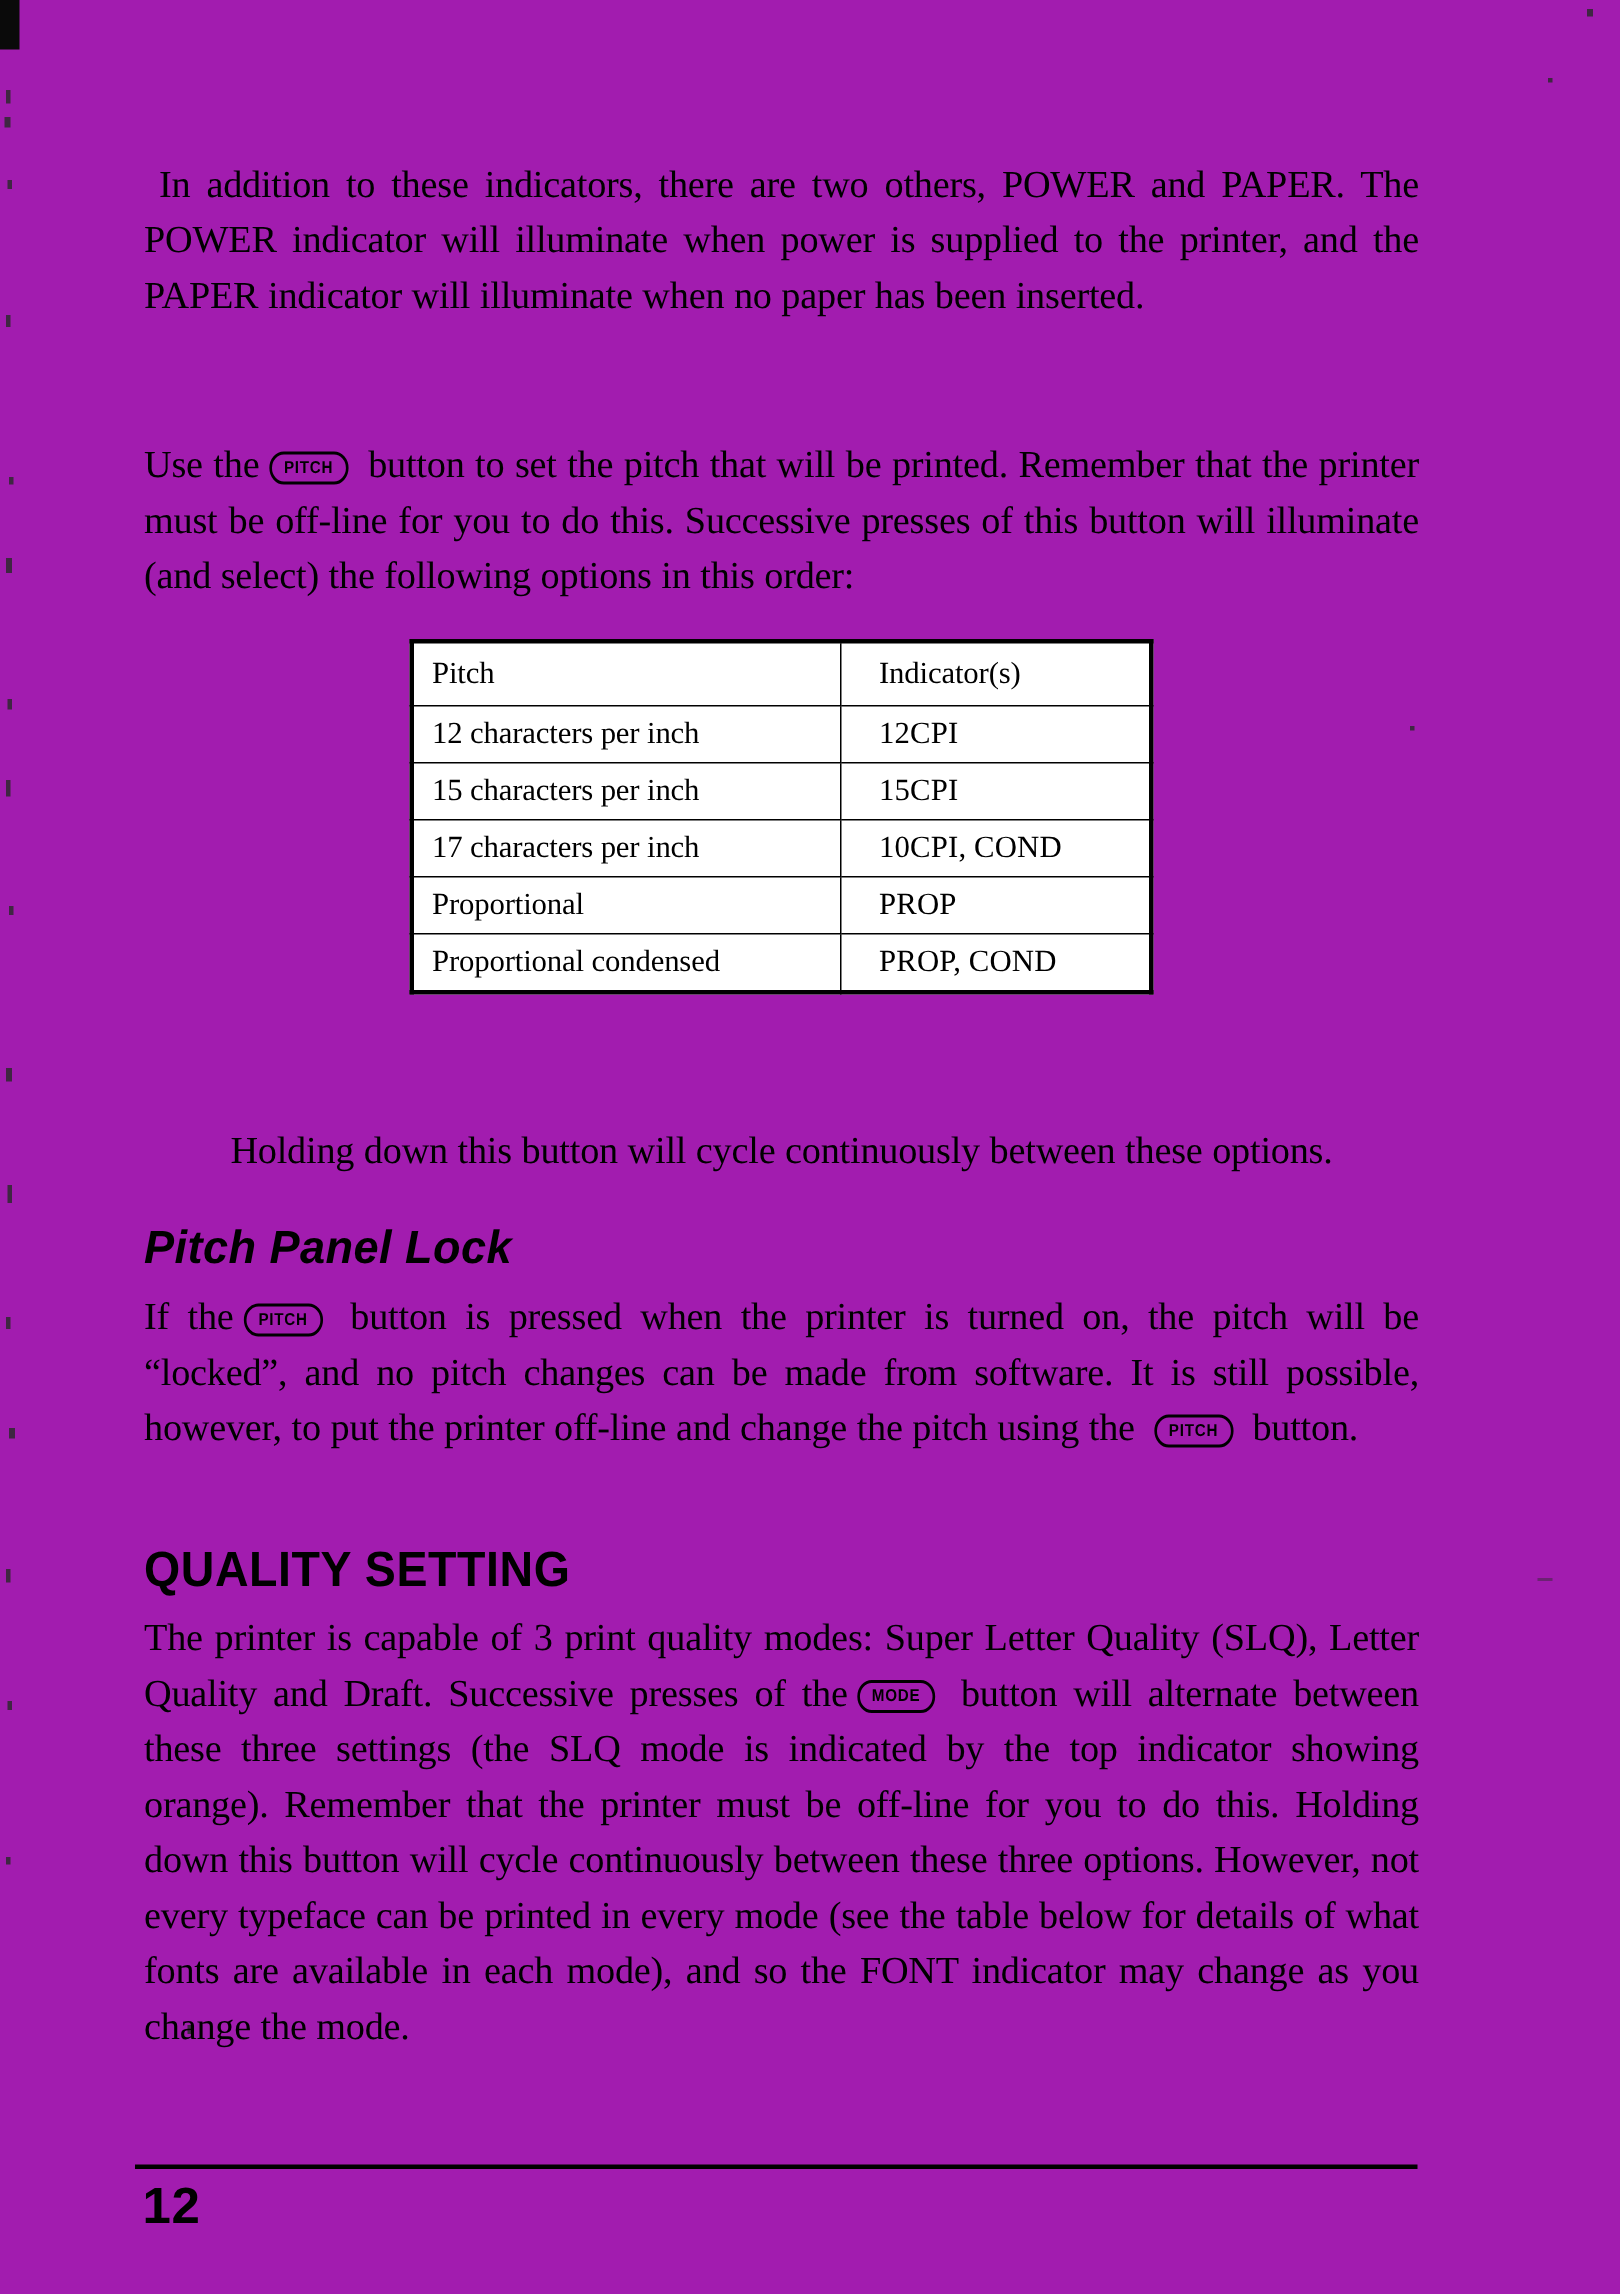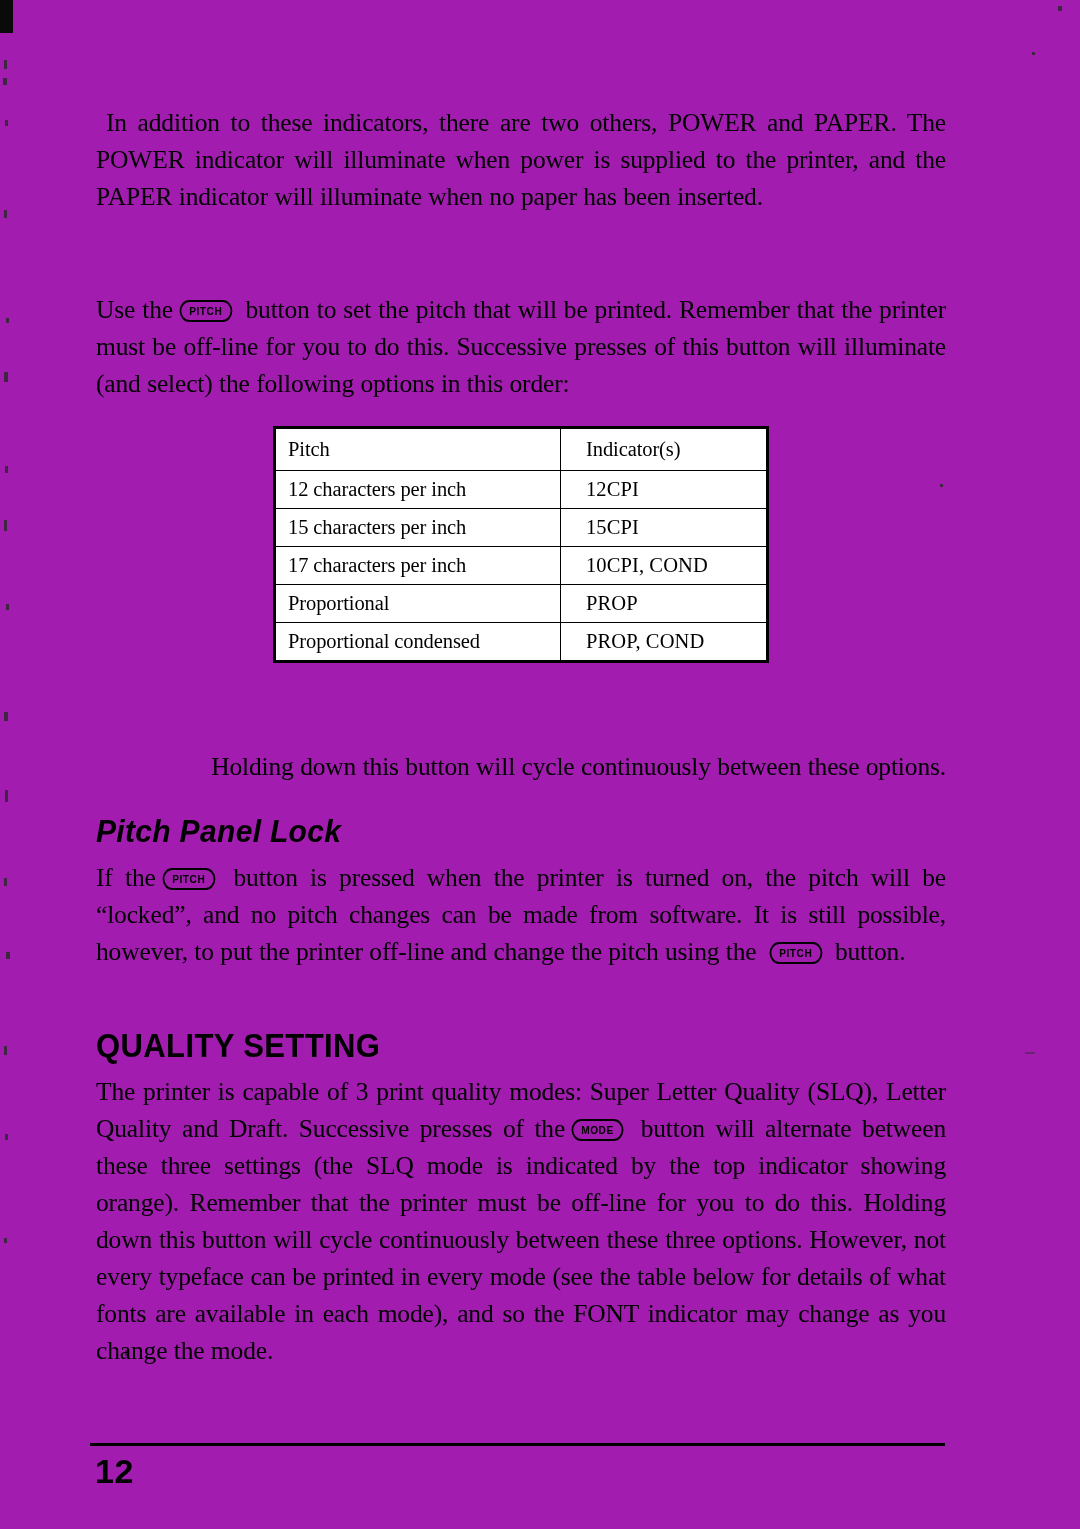--- a/index.html
+++ b/index.html
@@ -200,21 +200,21 @@
         </tr>
         <tr>
           <td class="c1">Proportional condensed</td>
           <td class="c2 ind">PROP, COND</td>
         </tr>
       </tbody>
     </table>
   </div>
 
   <div class="content" style="top:748px;">
-    <p class="body" style="text-align:right;">Holding down this button will cycle continuously between these options.</p>
+    <p class="body" style="text-align:center;">Holding down this button will cycle continuously between these options.</p>
   </div>
 
   <div class="content" style="top:814px;">
     <h3 class="sub-head">Pitch Panel Lock</h3>
   </div>
 
   <div class="content" style="top:859px;">
     <p class="body"><span>If the</span><span class="key">PITCH</span>&nbsp;<span>button is pressed when the printer is turned on, the pitch will be “locked”, and no pitch changes can be made from software. It is still possible, however, to put the printer off-line and change the pitch using the</span>
       <span class="key">PITCH</span>&nbsp;<span>button.</span></p>
   </div>

